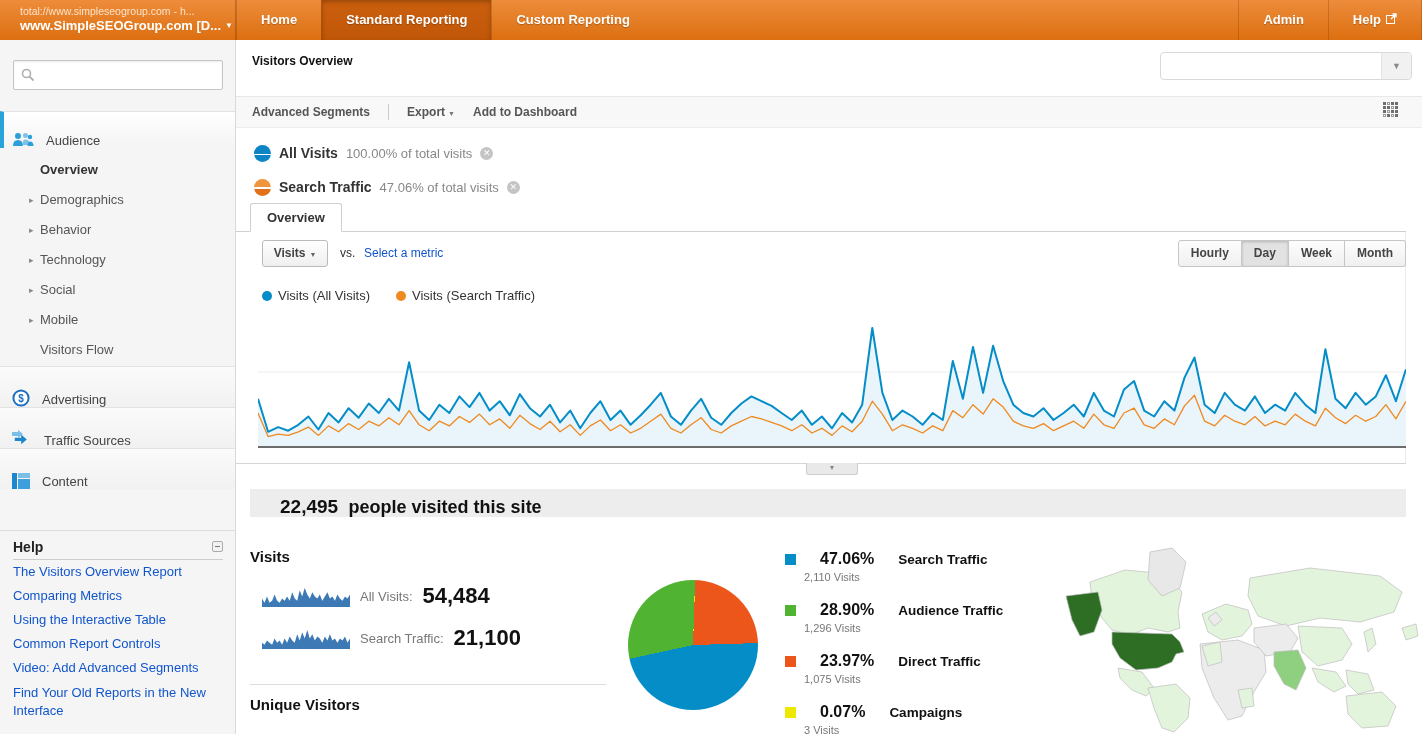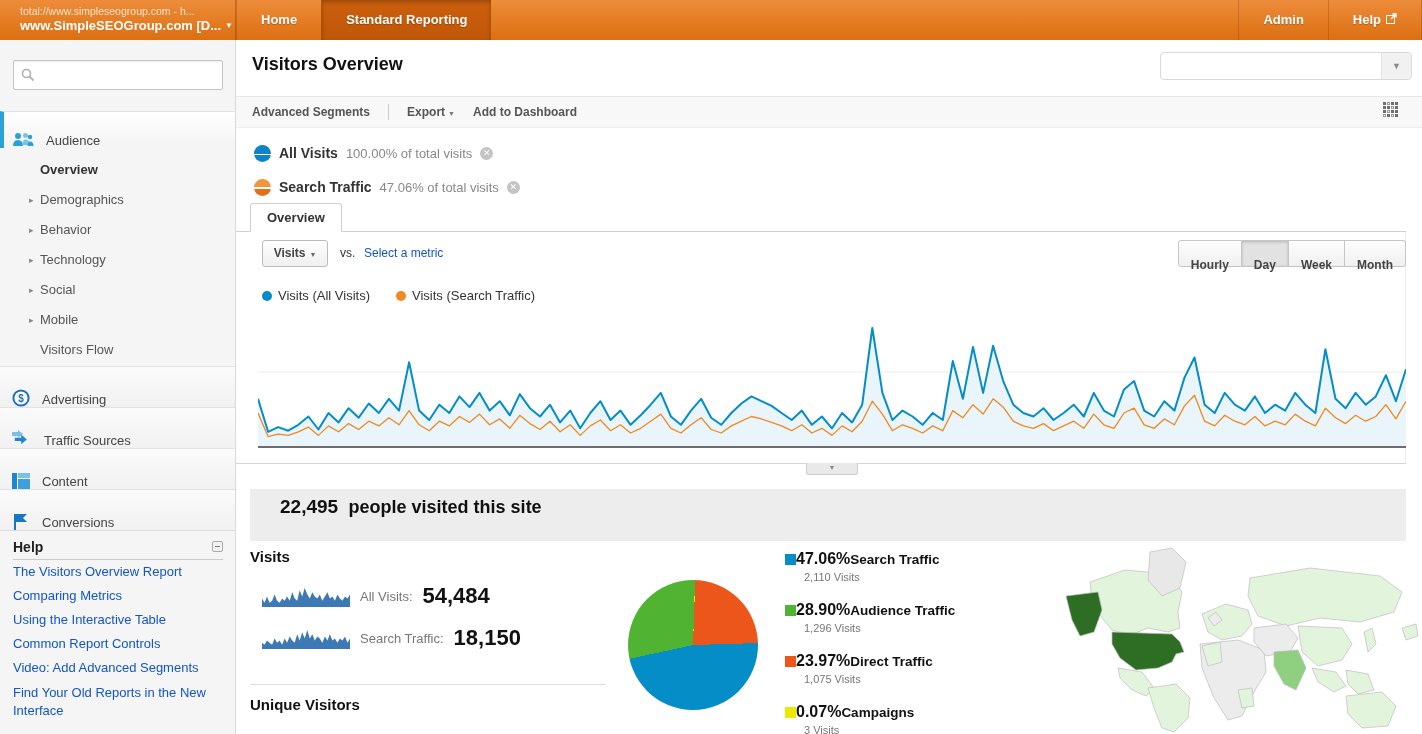--- a/index.html
+++ b/index.html
@@ -45,21 +45,21 @@
     border-bottom:1px solid #ccc; }
   #help-title-row b { font-size:14px; color:#222; }
   .collapse-box { width:11px; height:11px; border:1px solid #aaa; border-radius:2px; background:#f2f2f2;
     position:relative; cursor:pointer; }
   .collapse-box:after { content:""; position:absolute; left:2px; right:2px; top:4px; border-top:1px solid #777; }
   #help-links { }
   #help-links a { display:block; font-size:13px; color:#1155cc; line-height:24px; text-decoration:none; cursor:pointer; }
 
   
   #main { position:absolute; left:236px; top:40px; width:1186px; height:694px; background:#fff; }
-  #page-title { position:absolute; left:16px; top:14px; font-size:18px; font-weight:bold; color:#111; }
+  #page-title { position:absolute; left:16px; top:14px; font-size:12px; font-weight:bold; color:#111; }
   #date-select { position:absolute; right:10px; top:12px; width:252px; height:28px; background:#fff;
     border:1px solid #d9d9d9; border-radius:4px; cursor:pointer; }
   #date-select .arrow-zone { position:absolute; right:0; top:0; width:30px; height:26px;
     background:#f1f1f1; border-left:1px solid #e3e3e3; border-radius:0 4px 4px 0;
     color:#8a8a8a; font-size:9px; text-align:center; line-height:26px; }
   #toolbar { position:absolute; left:0; top:56px; width:1186px; height:32px; background:#f8f8f8;
     border-top:1px solid #e8e8e8; border-bottom:1px solid #ededed; display:flex; align-items:center;
     padding-left:16px; gap:18px; }
   #toolbar .tool { font-size:12px; font-weight:bold; color:#555; cursor:pointer; }
   #toolbar .vsep { width:1px; height:16px; background:#ccc; }
@@ -85,72 +85,73 @@
     border-right:1px solid #ececec; border-left:1px solid #fff; }
 
   
   #metric-btn { position:absolute; left:26px; top:200px; width:66px; height:27px;
     background:linear-gradient(#fff,#efefef); border:1px solid #bbb; border-radius:3px;
     font-size:12px; font-weight:bold; color:#444; text-align:center; line-height:25px; cursor:pointer; }
   #metric-btn .caret { font-size:7px; color:#666; margin-left:4px; }
   #vs-label { position:absolute; left:104px; top:206px; font-size:12px; color:#333; }
   #select-metric { position:absolute; left:128px; top:206px; font-size:12px; color:#1155cc; cursor:pointer; }
   #granularity { position:absolute; right:16px; top:200px; display:flex; }
-  .gran-btn { height:27px; padding:12px 12px; border:1px solid #c6c6c6; border-left:none;
+  .gran-btn { height:27px; padding:0 12px; border:1px solid #c6c6c6; border-left:none;
     background:linear-gradient(#fdfdfd,#f0f0f0); font-size:12px; font-weight:bold; color:#444;
     line-height:25px; cursor:pointer; }
   .gran-btn:first-child { border-left:1px solid #c6c6c6; border-radius:3px 0 0 3px; }
   .gran-btn:last-child { border-radius:0 3px 3px 0; }
   .gran-btn.active { background:#e2e2e2; box-shadow:inset 0 1px 3px rgba(0,0,0,.2); }
 
   #chart-legend { position:absolute; left:26px; top:248px; display:flex; gap:26px; font-size:13px; color:#333; }
   .leg-item { display:flex; align-items:center; gap:6px; }
   .leg-dot { width:10px; height:10px; border-radius:50%; }
 
   #main-chart { position:absolute; left:22px; top:270px; }
   #expander-line { position:absolute; left:0; top:423px; width:1170px; border-top:1px solid #d5d5d5; }
   #expander-tab { position:absolute; left:570px; top:423px; width:52px; height:12px; background:#e9e9e9;
     border:1px solid #ccc; border-top:none; border-radius:0 0 3px 3px; text-align:center;
     font-size:7px; color:#888; line-height:10px; cursor:pointer; }
 
-  #banner { position:absolute; left:14px; top:449px; width:1156px; height:52px; background:#ededed;
+  #banner { position:absolute; left:14px; top:449px; width:1156px; height:28px; background:#ededed;
     line-height:36px; padding-left:30px; color:#111; }
   #banner .num { font-size:19px; font-weight:bold; }
   #banner .txt { font-size:18px; font-weight:bold; margin-left:6px; }
 
   
   #bottom { position:absolute; left:0; top:500px; width:1186px; height:194px; }
   .metric-h { position:absolute; left:14px; font-size:15px; font-weight:bold; color:#111; }
   .metric-row { position:absolute; left:26px; height:26px; display:flex; align-items:center; gap:10px; }
   .spark { width:88px; height:24px; }
   .m-label { font-size:13px; color:#777; }
   .m-value { font-size:22px; font-weight:bold; color:#111; }
   #visits-divider { position:absolute; left:14px; top:144px; width:356px; border-top:1px solid #ddd; }
 
   #pie { position:absolute; left:392px; top:40px; width:130px; height:130px; border-radius:50%; }
   #pie-legend { position:absolute; left:549px; top:0; width:256px; }
   .pl-item { position:absolute; left:0; }
-  .pl-row { display:flex; align-items:center; gap:0; }
+  .pl-row { display:flex; align-items:center; gap:24px; }
   .pl-sq { width:11px; height:11px; }
   .pl-pct { font-size:16px; font-weight:bold; color:#111; }
   .pl-label { font-size:13.5px; font-weight:bold; color:#111; }
   .pl-sub { font-size:11px; color:#777; margin:3px 0 0 19px; }
   #map-wrap { position:absolute; left:814px; top:0; width:372px; height:194px; }
 </style>
 </head>
 <body>
 
 <div id="topbar">
   <div id="profile">
     <div class="url-small">total://www.simpleseogroup.com - h...</div>
     <div class="url-big"><span>www.SimpleSEOGroup.com [D...</span><span class="caret">▼</span></div>
   </div>
   <div id="nav-left" class="nav-tabs">
     <div class="nav-tab">Home</div>
     <div class="nav-tab active">Standard Reporting</div>
+    <div class="nav-tab">Custom Reporting</div>
   </div>
   <div id="nav-right" class="nav-tabs">
     <div class="nav-tab">Admin</div>
     <div class="nav-tab"><span>Help</span><span class="ext-icon"><svg width="11" height="11" viewBox="0 0 11 11">
             <rect x="0.5" y="2.5" width="8" height="8" fill="none" stroke="#fff"></rect>
             <path d="M5 6 L10 1 M6.5 1 H10 V4.5" stroke="#fff" fill="none" stroke-width="1.4"></path>
           </svg></span></div>
   </div>
 </div>
 
@@ -196,27 +197,20 @@
       </svg>
     <span>Traffic Sources</span>
   </div>
   <div class="section-row" style="top:408px">
     <svg width="18" height="16" viewBox="0 0 18 16">
         <rect x="0" y="0" width="5" height="16" fill="#1e87cc"></rect>
         <rect x="6" y="0" width="12" height="5" fill="#79bfe8"></rect>
         <rect x="6" y="6" width="12" height="10" fill="#3da0dc"></rect>
       </svg>
     <span>Content</span>
-  </div>
-  <div class="section-row" style="top:449px">
-    <svg width="18" height="17" viewBox="0 0 18 17">
-        <path d="M2 1 h13 l-4 4 4 4 h-13 z" fill="#1877c2"></path>
-        <rect x="2" y="1" width="2" height="16" fill="#1877c2"></rect>
-      </svg>
-    <span>Conversions</span>
   </div>
   <div class="side-divider" style="top:490px"></div>
   <div id="help-block">
     <div id="help-title-row">
       <b>Help</b>
       <span class="collapse-box"></span>
     </div>
     <div id="help-links">
       <a>The Visitors Overview Report</a>
       <a>Comparing Metrics</a>
@@ -325,21 +319,21 @@
           <path d="M0,23 L0.0,14.6 L2.5,18.8 L5.0,12.5 L7.5,18.8 L10.1,16.7 L12.6,10.4 L15.1,16.7 L17.6,18.8 L20.1,14.6 L22.6,16.7 L25.1,12.5 L27.7,16.7 L30.2,8.3 L32.7,14.6 L35.2,16.7 L37.7,6.2 L40.2,12.5 L42.7,4.1 L45.3,10.4 L47.8,14.6 L50.3,8.3 L52.8,12.5 L55.3,14.6 L57.8,10.4 L60.3,16.7 L62.9,12.5 L65.4,8.3 L67.9,14.6 L70.4,12.5 L72.9,16.7 L75.4,10.4 L77.9,14.6 L80.5,16.7 L83.0,12.5 L85.5,14.6 L88.0,10.4 L88,23 Z" fill="#3c79b5"></path>
         </svg>
       <span class="m-label">All Visits:</span>
       <span class="m-value">54,484</span>
     </div>
     <div class="metric-row" style="top:85px">
       <svg class="spark" viewBox="0 0 88 24">
           <path d="M0,23 L0.0,16.7 L2.5,18.8 L5.0,14.6 L7.5,16.7 L10.1,18.8 L12.6,12.5 L15.1,16.7 L17.6,14.6 L20.1,18.8 L22.6,12.5 L25.1,16.7 L27.7,10.4 L30.2,14.6 L32.7,16.7 L35.2,8.3 L37.7,14.6 L40.2,6.2 L42.7,12.5 L45.3,4.1 L47.8,12.5 L50.3,8.3 L52.8,14.6 L55.3,10.4 L57.8,12.5 L60.3,16.7 L62.9,10.4 L65.4,14.6 L67.9,8.3 L70.4,14.6 L72.9,12.5 L75.4,16.7 L77.9,12.5 L80.5,14.6 L83.0,10.4 L85.5,16.7 L88.0,12.5 L88,23 Z" fill="#3c79b5"></path>
         </svg>
       <span class="m-label">Search Traffic:</span>
-      <span class="m-value">18,150</span>
+      <span class="m-value">21,100</span>
     </div>
     <div id="visits-divider"></div>
     <div class="metric-h" style="top:156px">Unique Visitors</div>
     <div class="metric-row" style="top:190px">
       <svg class="spark" viewBox="0 0 88 24">
           <path d="M0,23 L0.0,14.6 L2.5,18.8 L5.0,12.5 L7.5,16.7 L10.1,18.8 L12.6,10.4 L15.1,16.7 L17.6,18.8 L20.1,12.5 L22.6,16.7 L25.1,14.6 L27.7,16.7 L30.2,8.3 L32.7,14.6 L35.2,16.7 L37.7,6.2 L40.2,12.5 L42.7,4.1 L45.3,10.4 L47.8,14.6 L50.3,10.4 L52.8,12.5 L55.3,16.7 L57.8,10.4 L60.3,14.6 L62.9,12.5 L65.4,8.3 L67.9,14.6 L70.4,12.5 L72.9,16.7 L75.4,10.4 L77.9,14.6 L80.5,16.7 L83.0,12.5 L85.5,14.6 L88.0,12.5 L88,23 Z" fill="#3c79b5"></path>
         </svg>
 
       <span class="m-value">22,495</span>
     </div>

